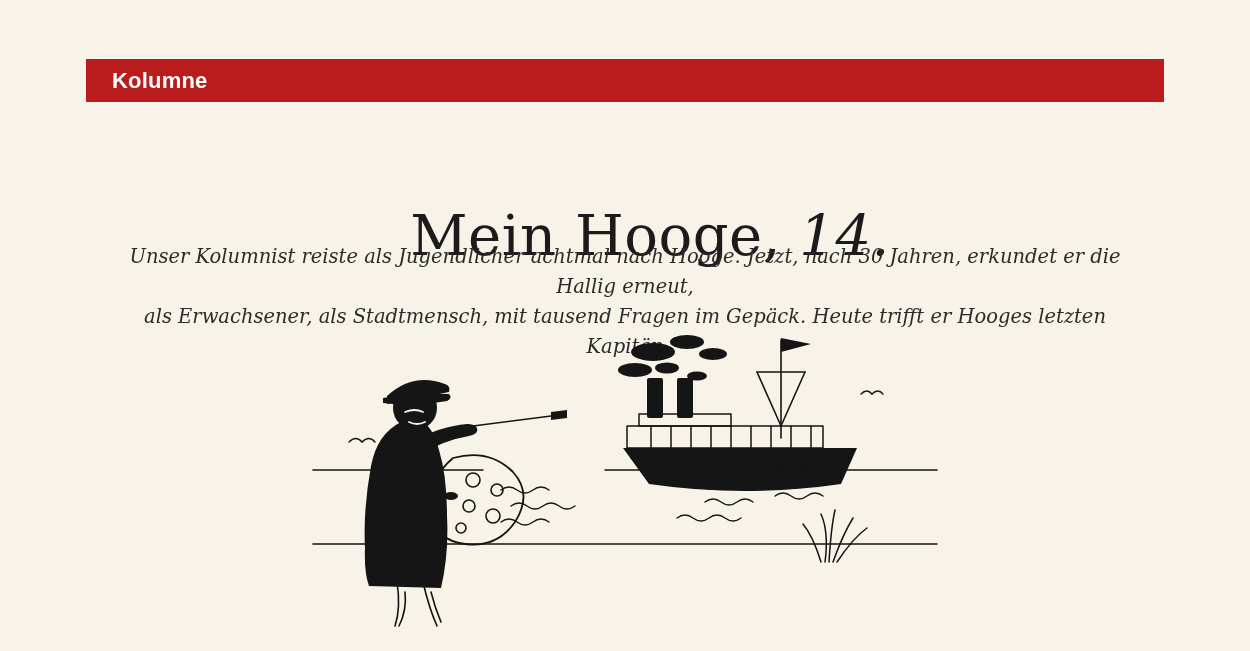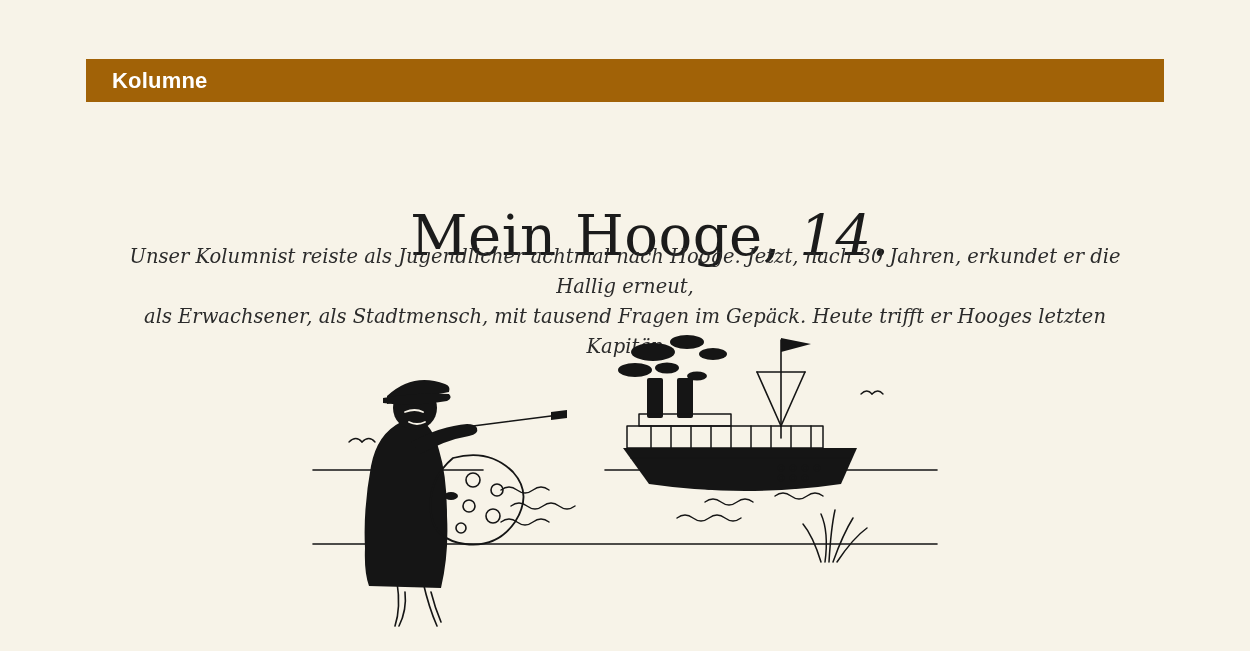--- a/index.html
+++ b/index.html
@@ -20,21 +20,21 @@
     background: #f7f3e8;
   }
 
   
   .kicker-bar {
     position: absolute;
     left: 86px;
     top: 59px;
     width: 1078px;
     height: 43px;
-    background: #a16207;
+    background: #b91c1c;
     display: flex;
     align-items: center;
   }
   .kicker-label {
     color: #ffffff;
     font-family: "Liberation Sans", sans-serif;
     font-weight: bold;
     font-size: 22px;
     letter-spacing: 0.2px;
     padding-left: 26px;

